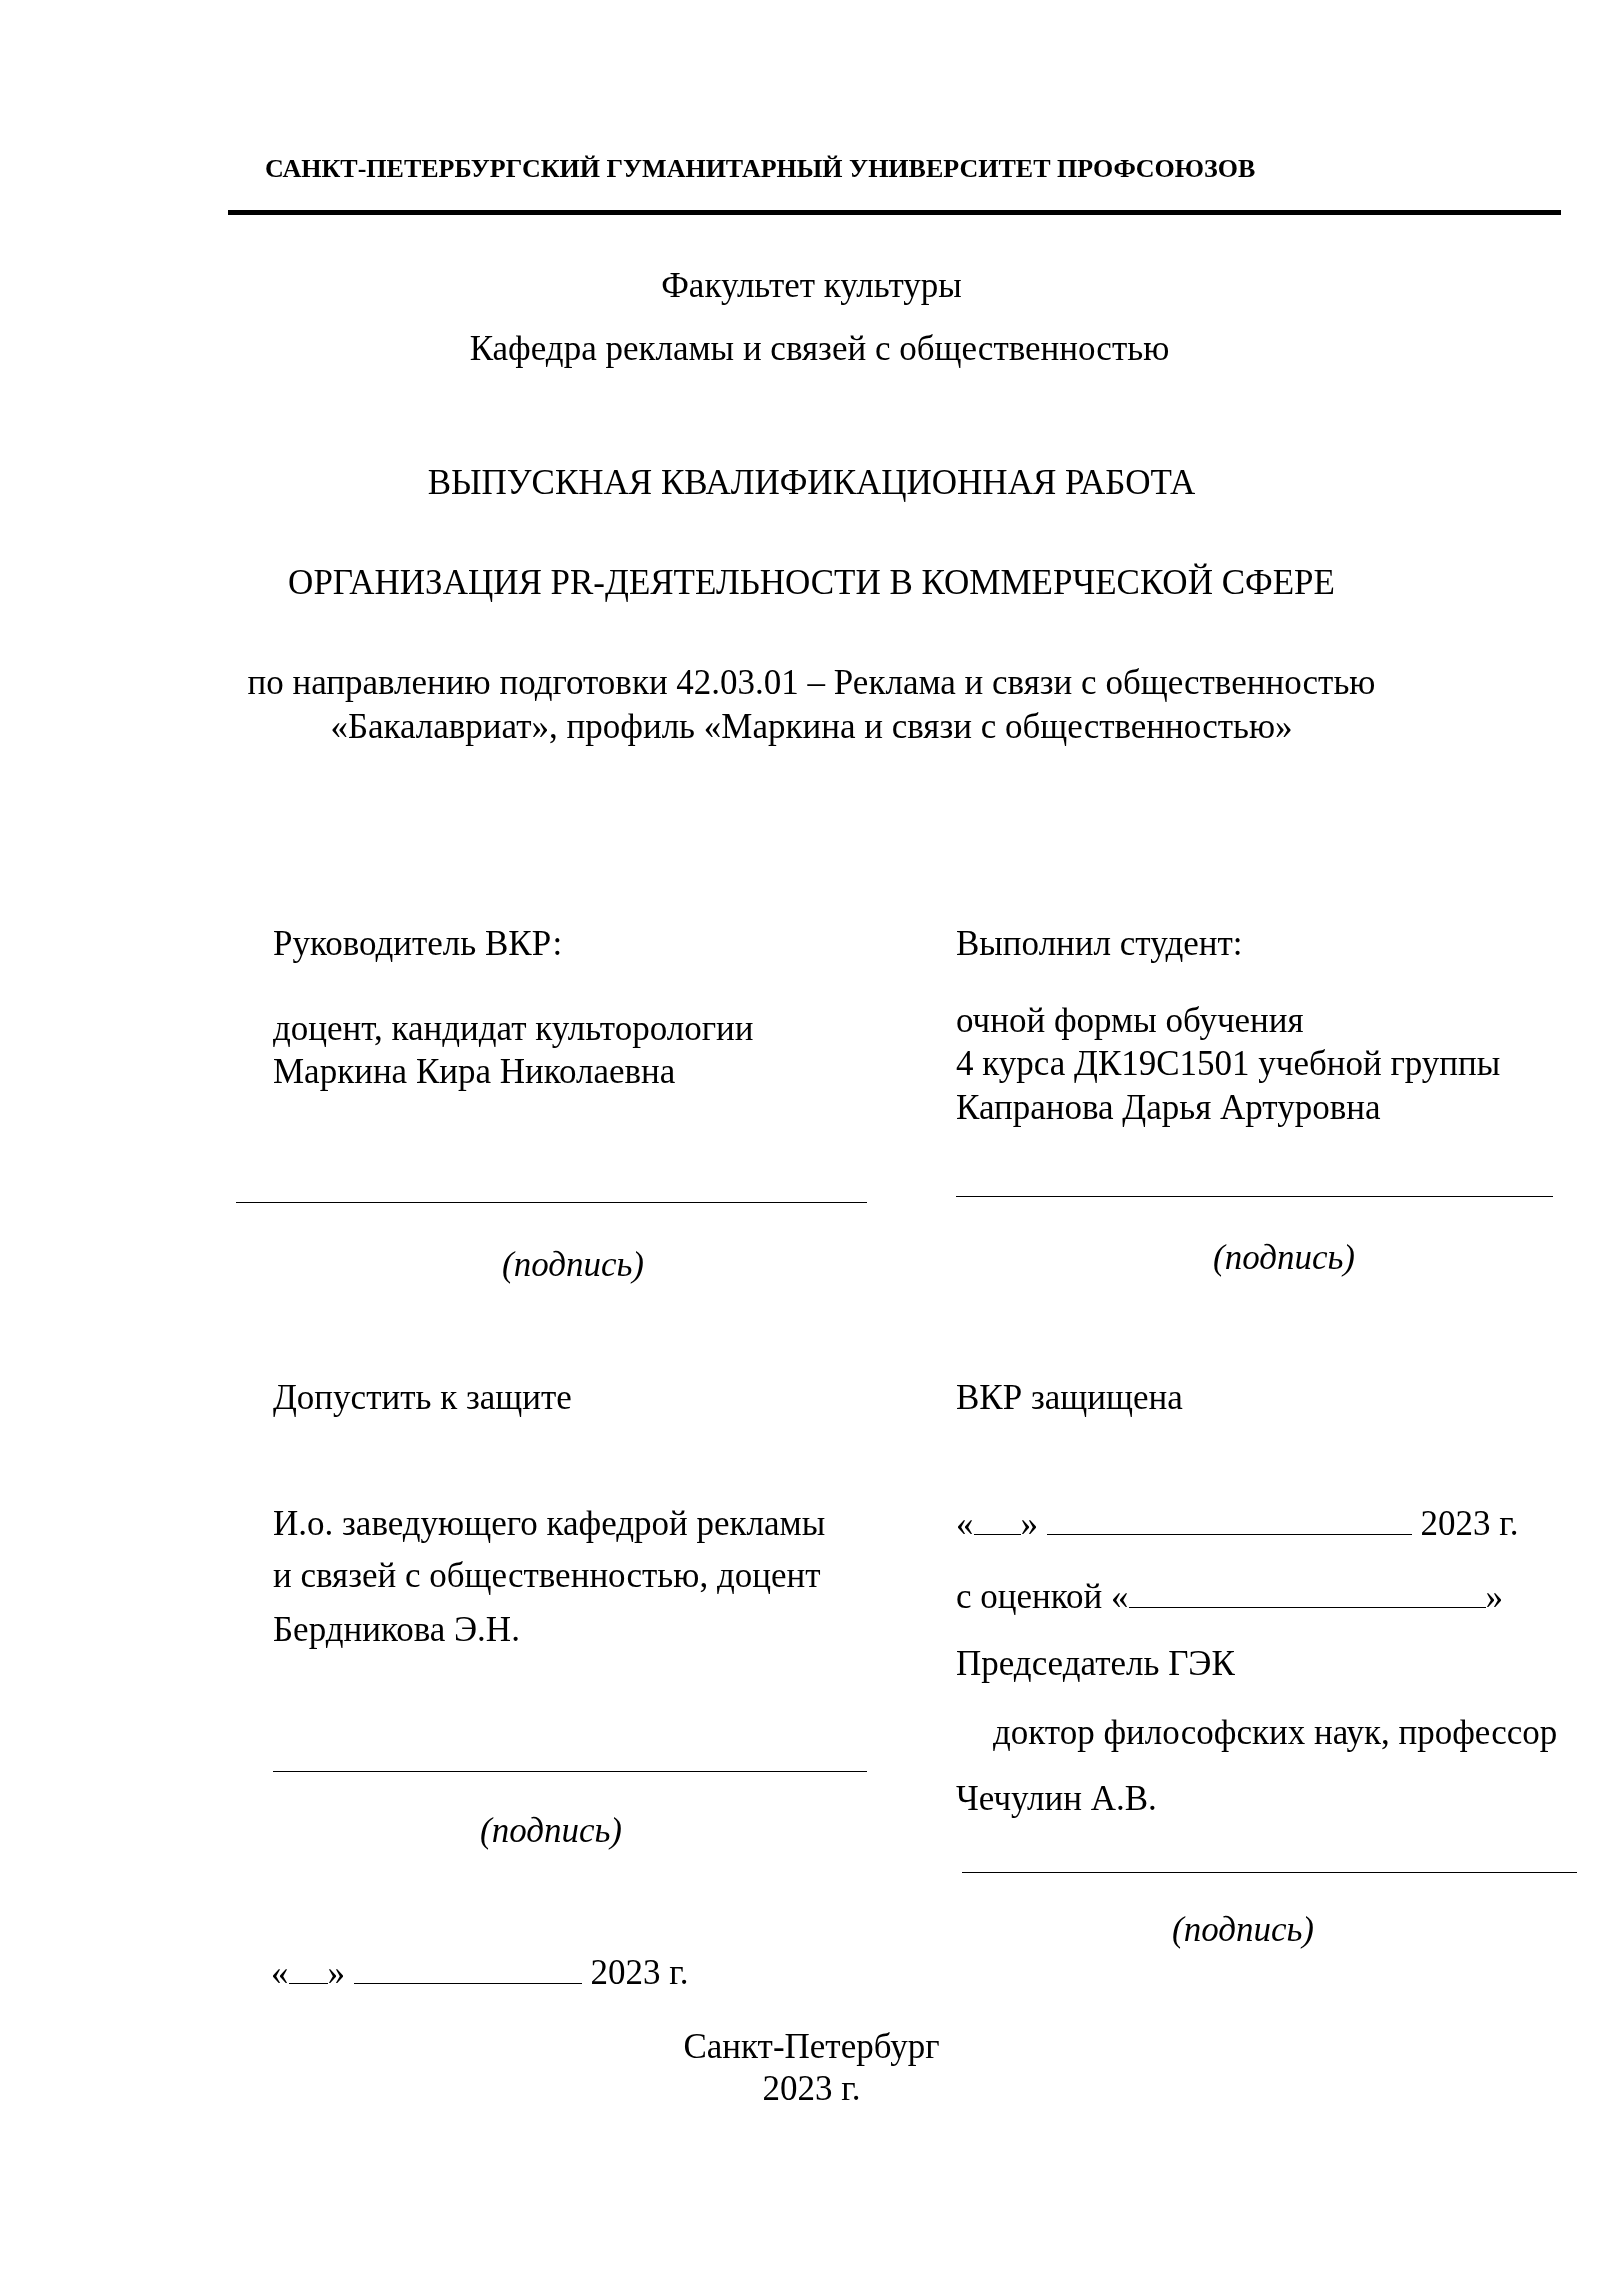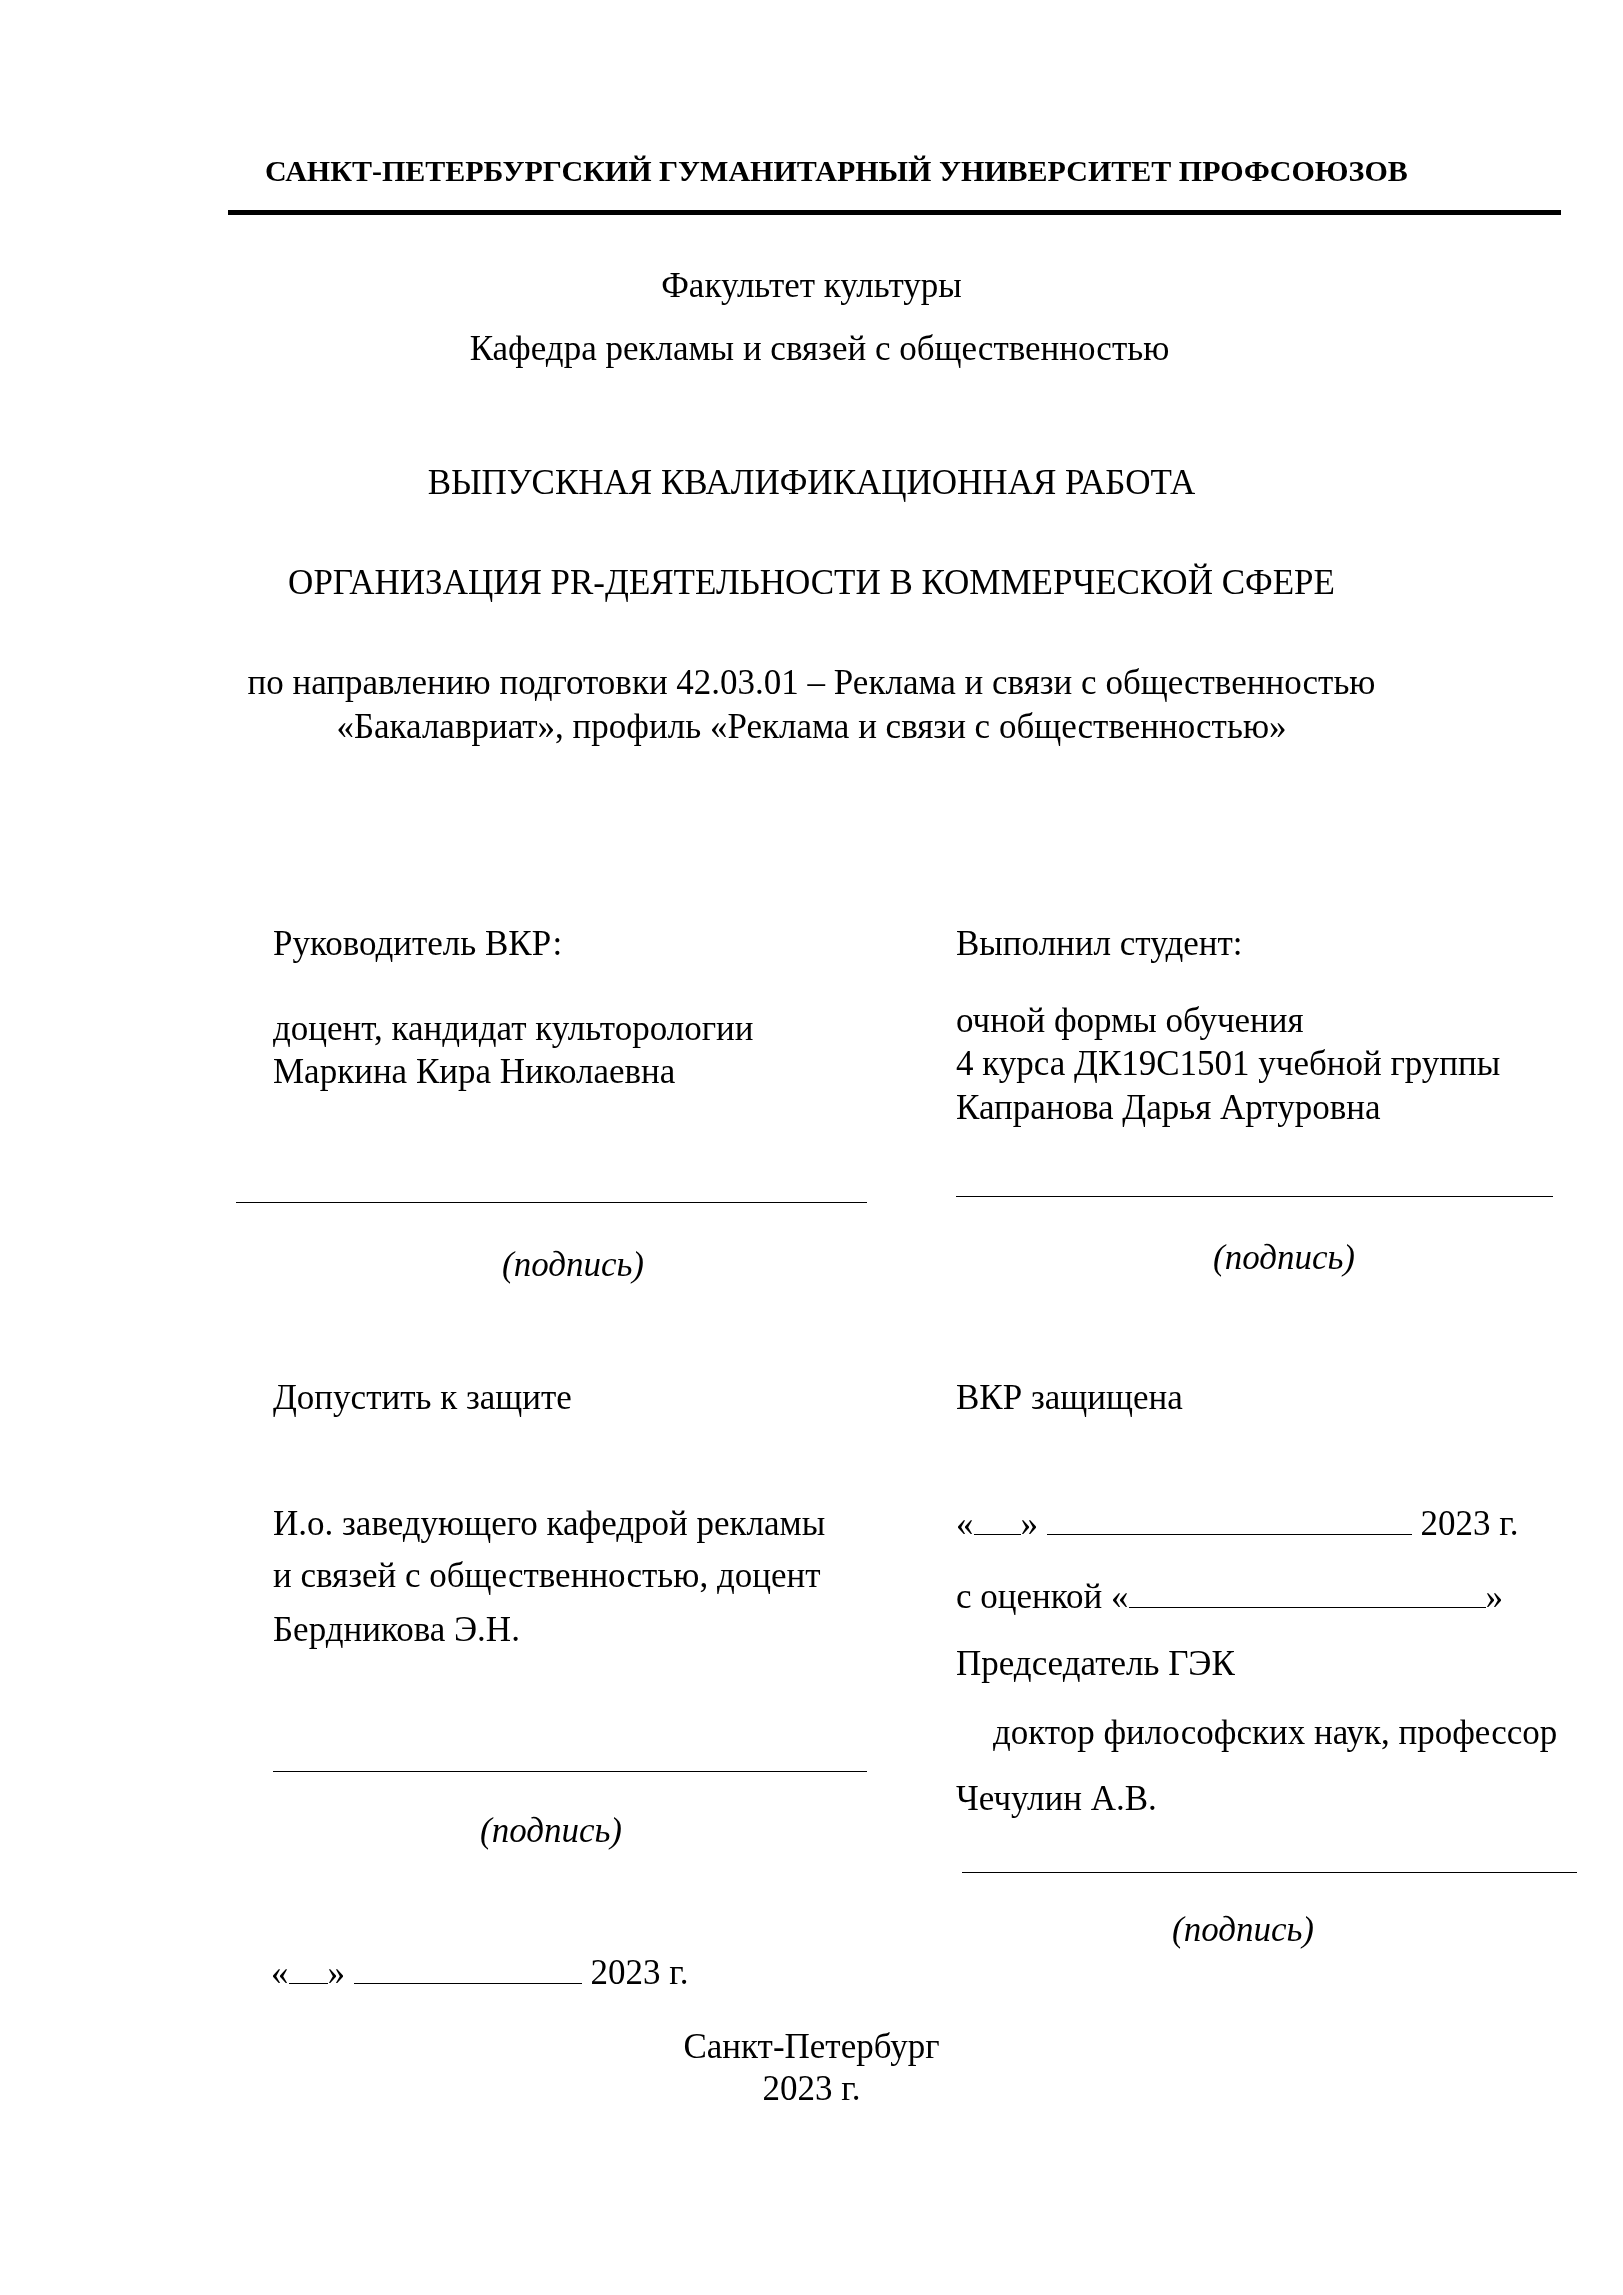--- a/index.html
+++ b/index.html
@@ -1,39 +1,39 @@
 <!DOCTYPE html>
 <html style="font-size:12.6px"><head>
 <meta charset="utf-8">
 <style>
   html, body { margin:0; padding:0; background:#ffffff; }
   body { width:1623px; height:2295px; position:relative; overflow:hidden;
          font-family:"Liberation Serif", serif; color:#000; }
   .abs { position:absolute; white-space:nowrap; }
   .center { left:0; width:1623px; text-align:center; }
-  .hdr { font-weight:bold; font-size:30px; }
+  .hdr { font-weight:bold; font-size:26px; }
   .rule { position:absolute; left:228px; width:1333px; top:210px; height:4.7px; background:#000; }
   .t42 { font-size:35px; line-height:1; }
   .bold { font-weight:normal; }
   .ital { font-style:italic; }
   .uline { display:inline-block; border-bottom:1.6px solid #000; height:27px; vertical-align:baseline; }
   .sigline { position:absolute; height:0; border-top:1.6px solid #000; }
 </style>
 </head>
 <body>
 
 <div class="abs hdr" style="left:265px; top:154px;">САНКТ-ПЕТЕРБУРГСКИЙ ГУМАНИТАРНЫЙ УНИВЕРСИТЕТ ПРОФСОЮЗОВ</div>
 <div class="rule"></div>
 <div class="abs center t42" style="top:268px;">Факультет культуры</div>
 <div class="abs center t42" style="top:331px;padding-left:8px;">Кафедра рекламы и связей с общественностью</div>
 
 <div class="abs center t42 bold" style="top:465px;">ВЫПУСКНАЯ КВАЛИФИКАЦИОННАЯ РАБОТА</div>
 <div class="abs center t42 bold" style="top:565px;">ОРГАНИЗАЦИЯ PR-ДЕЯТЕЛЬНОСТИ В КОММЕРЧЕСКОЙ СФЕРЕ</div>
 <div class="abs center t42" style="top:665px;">по направлению подготовки 42.03.01 – Реклама и связи с общественностью</div>
-<div class="abs center t42" style="top:709px;">«Бакалавриат», профиль «Реклама и связи с общественностью»</div>
+<div class="abs center t42" style="top:709px;">«Бакалавриат», профиль «Маркина и связи с общественностью»</div>
 
 <div class="abs t42 bold" style="left:273px; top:926px;">Руководитель ВКР:</div>
 <div class="abs t42" style="left:273px; top:1011px;">доцент, кандидат культорологии</div>
 <div class="abs t42" style="left:273px; top:1054px;">Маркина Кира Николаевна</div>
 <div class="sigline" style="left:236px; width:631px; top:1202px;"></div>
 <div class="abs t42 ital" style="left:502px; top:1247px;">(подпись)</div>
 
 <div class="abs t42 bold" style="left:956px; top:926px;">Выполнил студент:</div>
 <div class="abs t42" style="left:956px; top:1003px;">очной формы обучения</div>
 <div class="abs t42" style="left:956px; top:1046px;">4 курса ДК19С1501 учебной группы</div>

